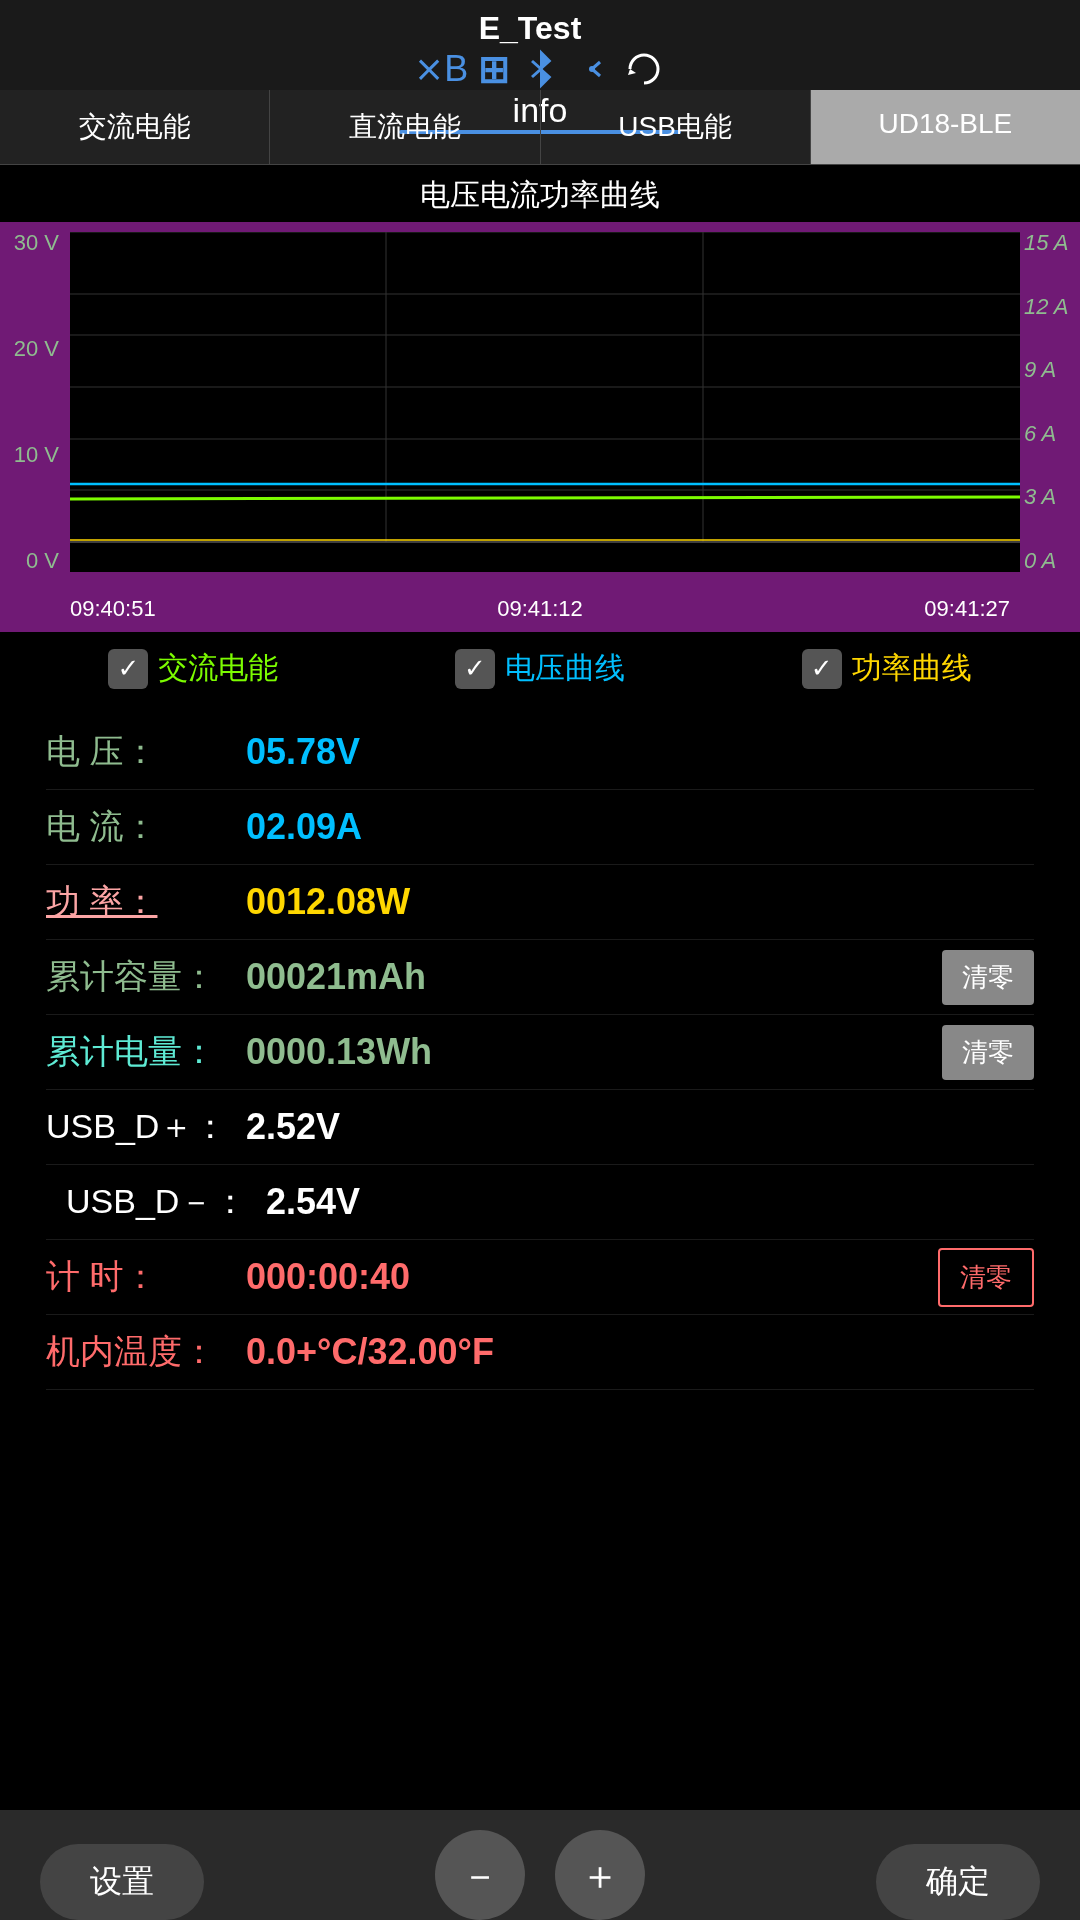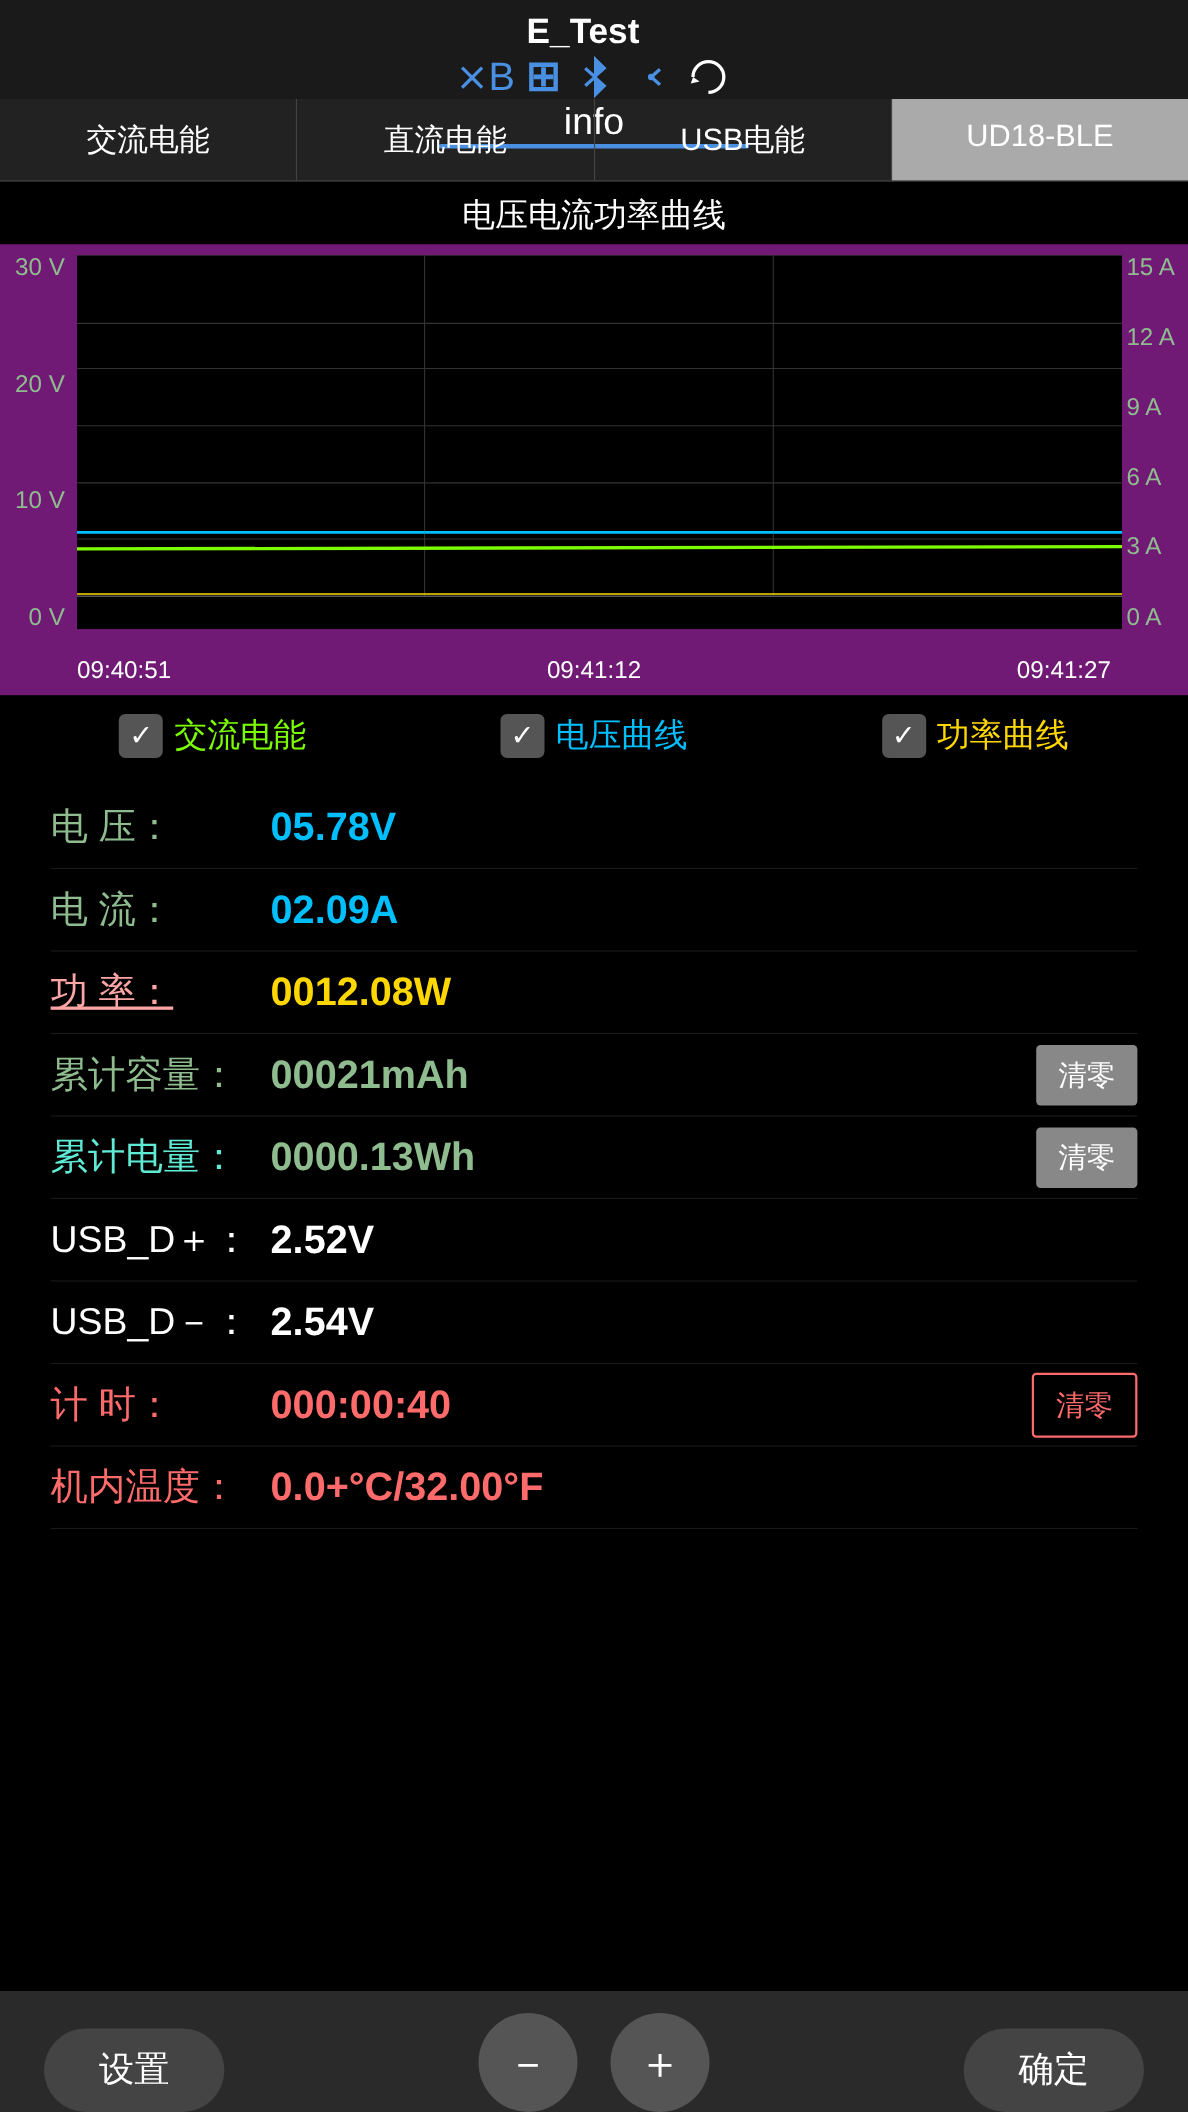--- a/index.html
+++ b/index.html
@@ -123,20 +123,21 @@
       position: absolute;
       right: 0;
       top: 0;
       width: 55px;
       height: 340px;
       display: flex;
       flex-direction: column;
       justify-content: space-between;
       align-items: flex-start;
       padding: 0 4px;
+      font-style: italic;
     }
     .y-label-right {
       color: #8fbc8f;
       font-size: 22px;
       line-height: 1;
     }
     
     .x-axis {
       display: flex;
       justify-content: space-between;
@@ -202,21 +203,21 @@
     .current-label { color: #8fbc8f; }
     .current-value { color: #00bfff; }
     .power-label { color: #fca5a5; text-decoration: underline; }
     .power-value { color: #ffd700; }
     .capacity-label { color: #8fbc8f; }
     .capacity-value { color: #8fbc8f; }
     .energy-label { color: #5eead4; }
     .energy-value { color: #8fbc8f; }
     .usbdp-label { color: #fff; }
     .usbdp-value { color: #fff; }
-    .usbdn-label { color: #fff; }
+    .usbdn-label { color: #fff; margin-left: 20px; }
     .usbdn-value { color: #fff; }
     .timer-label { color: #ff6b6b; }
     .timer-value { color: #ff6b6b; }
     .temp-label { color: #ff6b6b; }
     .temp-value { color: #ff6b6b; }
 
     .clear-btn {
       position: absolute;
       right: 0;
       background: #888;

